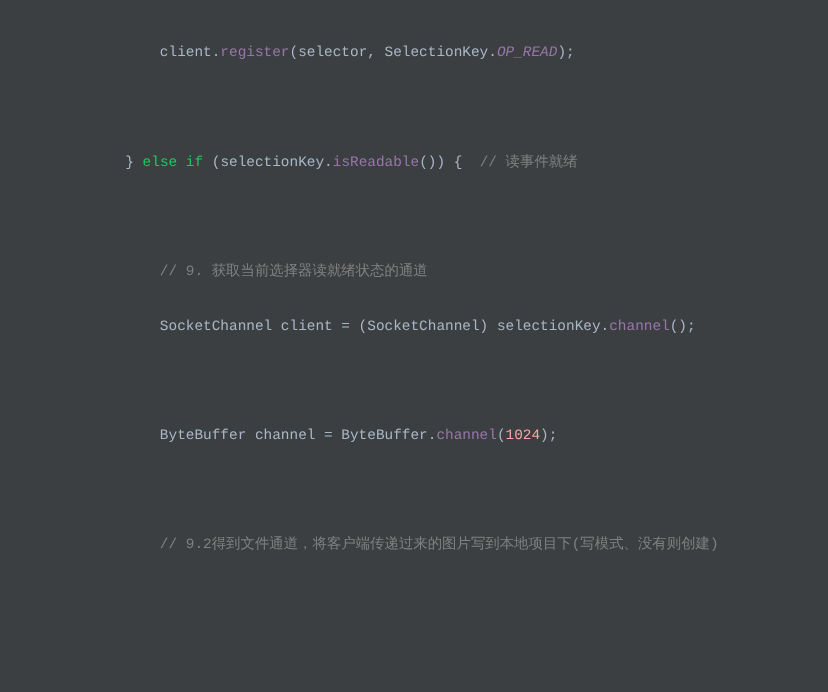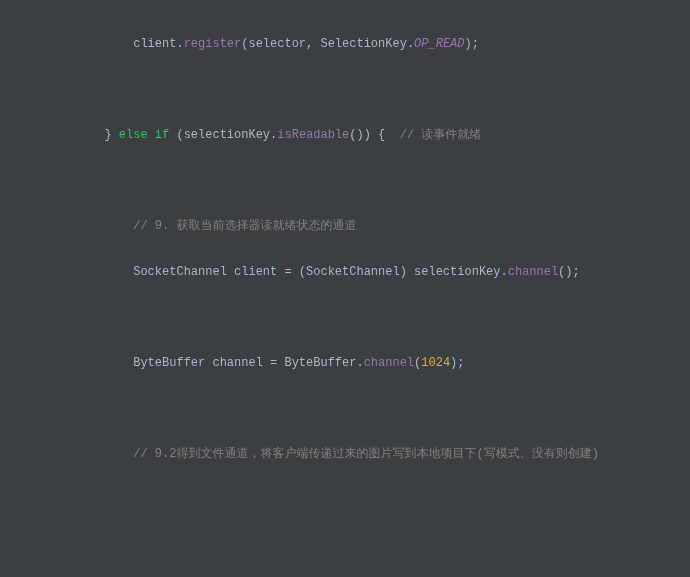--- a/index.html
+++ b/index.html
@@ -15,21 +15,21 @@
       padding: 10px 0 0 0;
     }
     .code-container {
       white-space: pre;
       padding-left: 18px;
     }
     .line { display: block; }
     .comment { color: #808080; }
     .keyword { color: #22c55e; }
     .method { color: #9876aa; }
-    .number { color: #eab308; }
+    .number { color: #fca5a5; }
     .static-field { color: #9876aa; font-style: italic; }
     .punct { color: #a9b7c6; }
     .ident { color: #a9b7c6; }
   </style>
 </head>
 <body>
 
 <div class="code-container">
 <span class="line">                <span class="ident">client.</span><span class="method">register</span><span class="ident">(selector, SelectionKey.</span><span class="static-field">OP_READ</span><span class="punct">);</span></span>
 <span class="line"> </span>

